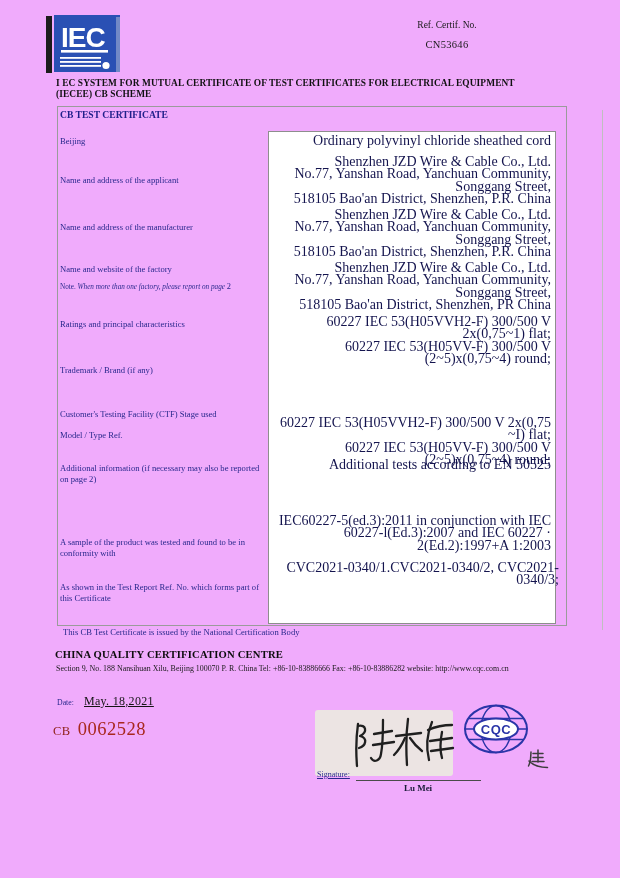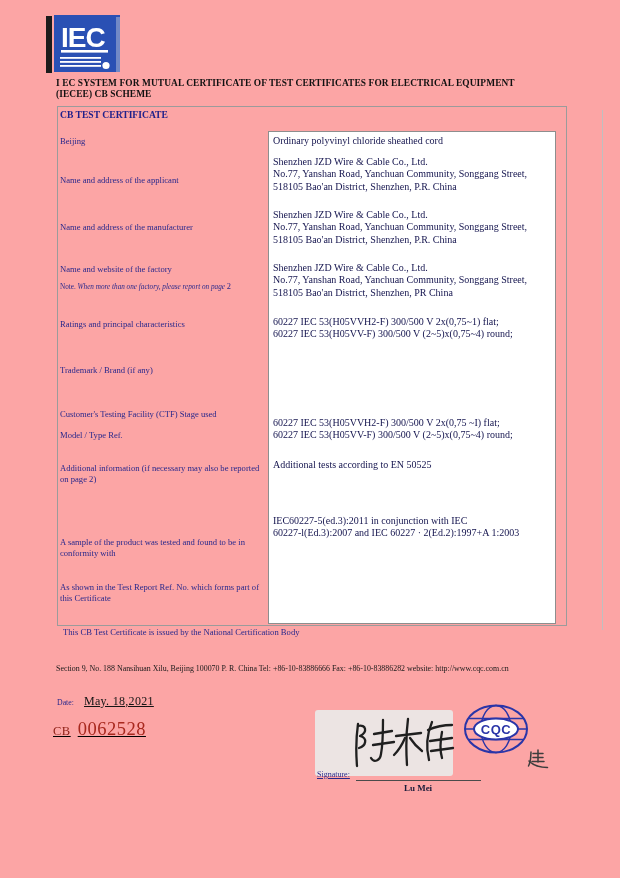--- a/index.html
+++ b/index.html
@@ -1,19 +1,19 @@
 <!DOCTYPE html>
 <html><head>
 <meta charset="utf-8">
 <style>
   html,body{margin:0;padding:0;background:#fff;}
   .page{
     position:relative;
     width:620px;height:878px;
-    background:#fca5a5;
+    background:#f0abfc;
     font-family:"Liberation Serif", serif;
     overflow:hidden;
   }
   
   .logo-bar{position:absolute;left:46px;top:16px;width:6px;height:57px;background:#1c1c1c;}
   .iec-logo{position:absolute;left:54px;top:15px;width:66px;height:57px;}
   .ref-block{position:absolute;left:372px;top:20px;width:150px;text-align:center;color:#1a1a1a;}
   .ref-label{font-size:9.5px;}
   .ref-number{font-size:10.5px;margin-top:9px;letter-spacing:0.3px;}
   .scheme-title{
@@ -23,28 +23,28 @@
   }
   
   .outer-box{position:absolute;left:57px;top:106px;width:508px;height:518px;border:1px solid #9b9b9b;}
   .artifact-line{position:absolute;left:602px;top:110px;width:1px;height:520px;background:#bfbfbf;}
   .cert-title{position:absolute;left:60px;top:109px;font-size:9.6px;font-weight:bold;color:#20208a;}
   .inner-box{position:absolute;left:268px;top:131px;width:286px;height:491px;border:1px solid #8e8e8e;background:#fff;}
   .lbl{position:absolute;left:60px;width:206px;color:#28288c;font-size:8.6px;line-height:10.5px;}
   .note-line{position:absolute;left:60px;width:210px;color:#28288c;font-size:7.2px;}
   .note-line .it{font-style:italic;}
   .note-line .pg{font-size:8.4px;}
-  .val{position:absolute;left:273px;width:278px;color:#14144e;font-size:10px;line-height:12.4px;white-space:pre-line;}
+  .val{position:absolute;left:273px;width:278px;color:#14144e;font-size:14px;line-height:12.4px;white-space:pre-line;text-align:right;}
   .footer-note{position:absolute;left:63px;top:627px;color:#28288c;font-size:8.6px;}
   
   .issuer-name{position:absolute;left:55px;top:649px;font-size:10.6px;font-weight:bold;color:#0d0d0d;letter-spacing:0.2px;}
   .issuer-address{position:absolute;left:56px;top:664px;width:540px;font-size:7.9px;color:#1a1a1a;}
   .date-label{position:absolute;left:57px;top:698px;font-size:7.8px;font-weight:normal;color:#28288c;}
   .date-value{position:absolute;left:84px;top:694px;font-size:12px;color:#141414;letter-spacing:0.3px;text-decoration:underline;}
-  .cb-line{position:absolute;left:53px;top:719px;text-decoration:underline;}
+  .cb-line{position:absolute;left:53px;top:719px;}
   .cb-prefix{font-size:12.5px;color:#8f2219;letter-spacing:0.5px;}
   .cb-number{font-size:18.5px;color:#a8281e;margin-left:7px;letter-spacing:0.5px;}
   
   .sig-patch{position:absolute;left:315px;top:710px;width:138px;height:66px;background:#ece4e3;border-radius:3px;}
   .sig-script{position:absolute;left:345px;top:710px;}
   .sig-label{position:absolute;left:317px;top:770px;font-size:8px;color:#28288c;text-decoration:underline;}
   .sig-underline{position:absolute;left:356px;top:780px;width:125px;height:0;border-top:1.4px solid #4a4a4a;}
   .sig-name{position:absolute;left:388px;top:783px;width:60px;text-align:center;font-size:9px;font-weight:bold;color:#1c1c3a;}
   .cqc-stamp{position:absolute;left:462px;top:703px;}
   .side-char{position:absolute;left:527px;top:748px;}
@@ -59,20 +59,24 @@
     <svg width="66" height="57" viewBox="0 0 66 57">
       <rect width="66" height="57" fill="#2a50b4"></rect>
       <rect x="62" y="2" width="4" height="55" fill="#b9c2d8" opacity="0.5"></rect>
       <text x="7" y="32" font-family="Liberation Sans, sans-serif" font-weight="bold" font-size="28" fill="#ffffff" letter-spacing="-1">IEC</text>
       <rect x="7" y="35" width="47" height="2.6" fill="#ffffff"></rect>
       <rect x="6" y="42" width="41" height="1.8" fill="#ffffff"></rect>
       <rect x="6" y="46" width="41" height="1.8" fill="#ffffff"></rect>
       <rect x="6" y="50" width="41" height="1.8" fill="#ffffff"></rect>
       <circle cx="52" cy="50.5" r="3.6" fill="#ffffff"></circle>
     </svg>
+  </div>
+  <div class="ref-block">
+    <div class="ref-label">Ref. Certif. No.</div>
+    <div class="ref-number">CN53646</div>
   </div>
   <div class="scheme-title">I EC SYSTEM FOR MUTUAL CERTIFICATE OF TEST CERTIFICATES FOR ELECTRICAL EQUIPMENT
 (IECEE) CB SCHEME</div>
 
   <div class="outer-box"></div>
   <div class="artifact-line"></div>
   <div class="cert-title">CB TEST CERTIFICATE</div>
   <div class="inner-box"></div>
 
   <div class="lbl" style="top:136px">Beijing</div>
@@ -98,23 +102,25 @@
   <div class="val" style="top:262px">Shenzhen JZD Wire &amp; Cable Co., Ltd.
 No.77, Yanshan Road, Yanchuan Community, Songgang Street,
 518105 Bao'an District, Shenzhen, PR China</div>
   <div class="val" style="top:316px">60227 IEC  53(H05VVH2-F) 300/500 V 2x(0,75~1) flat;
 60227 IEC  53(H05VV-F) 300/500 V (2~5)x(0,75~4) round;</div>
   <div class="val" style="top:417px">60227 IEC  53(H05VVH2-F) 300/500 V 2x(0,75 ~I) flat;
 60227 IEC  53(H05VV-F) 300/500 V (2~5)x(0,75~4) round;</div>
   <div class="val" style="top:459px">Additional tests according to EN 50525</div>
   <div class="val" style="top:515px">IEC60227-5(ed.3):2011 in conjunction with IEC
 60227-l(Ed.3):2007 and IEC 60227 · 2(Ed.2):1997+A 1:2003</div>
+  <div class="val" style="top:562px;left:281px">CVC2021-0340/1.CVC2021-0340/2, CVC2021-0340/3;</div>
 
   <div class="footer-note">This CB Test Certificate is issued by the National Certification Body</div>
 
+  <div class="issuer-name">CHINA QUALITY CERTIFICATION CENTRE</div>
   <div class="issuer-address">Section 9, No. 188 Nansihuan Xilu, Beijing 100070 P. R. China Tel: +86-10-83886666 Fax: +86-10-83886282 website: http://www.cqc.com.cn</div>
   <div class="date-label">Date:</div>
   <div class="date-value">May. 18,2021</div>
   <div class="cb-line">
     <span class="cb-prefix">CB</span><span class="cb-number">0062528</span>
   </div>
 
   <div class="sig-patch"></div>
   <div class="sig-script">
     <svg width="118" height="66" viewBox="0 0 118 66">

